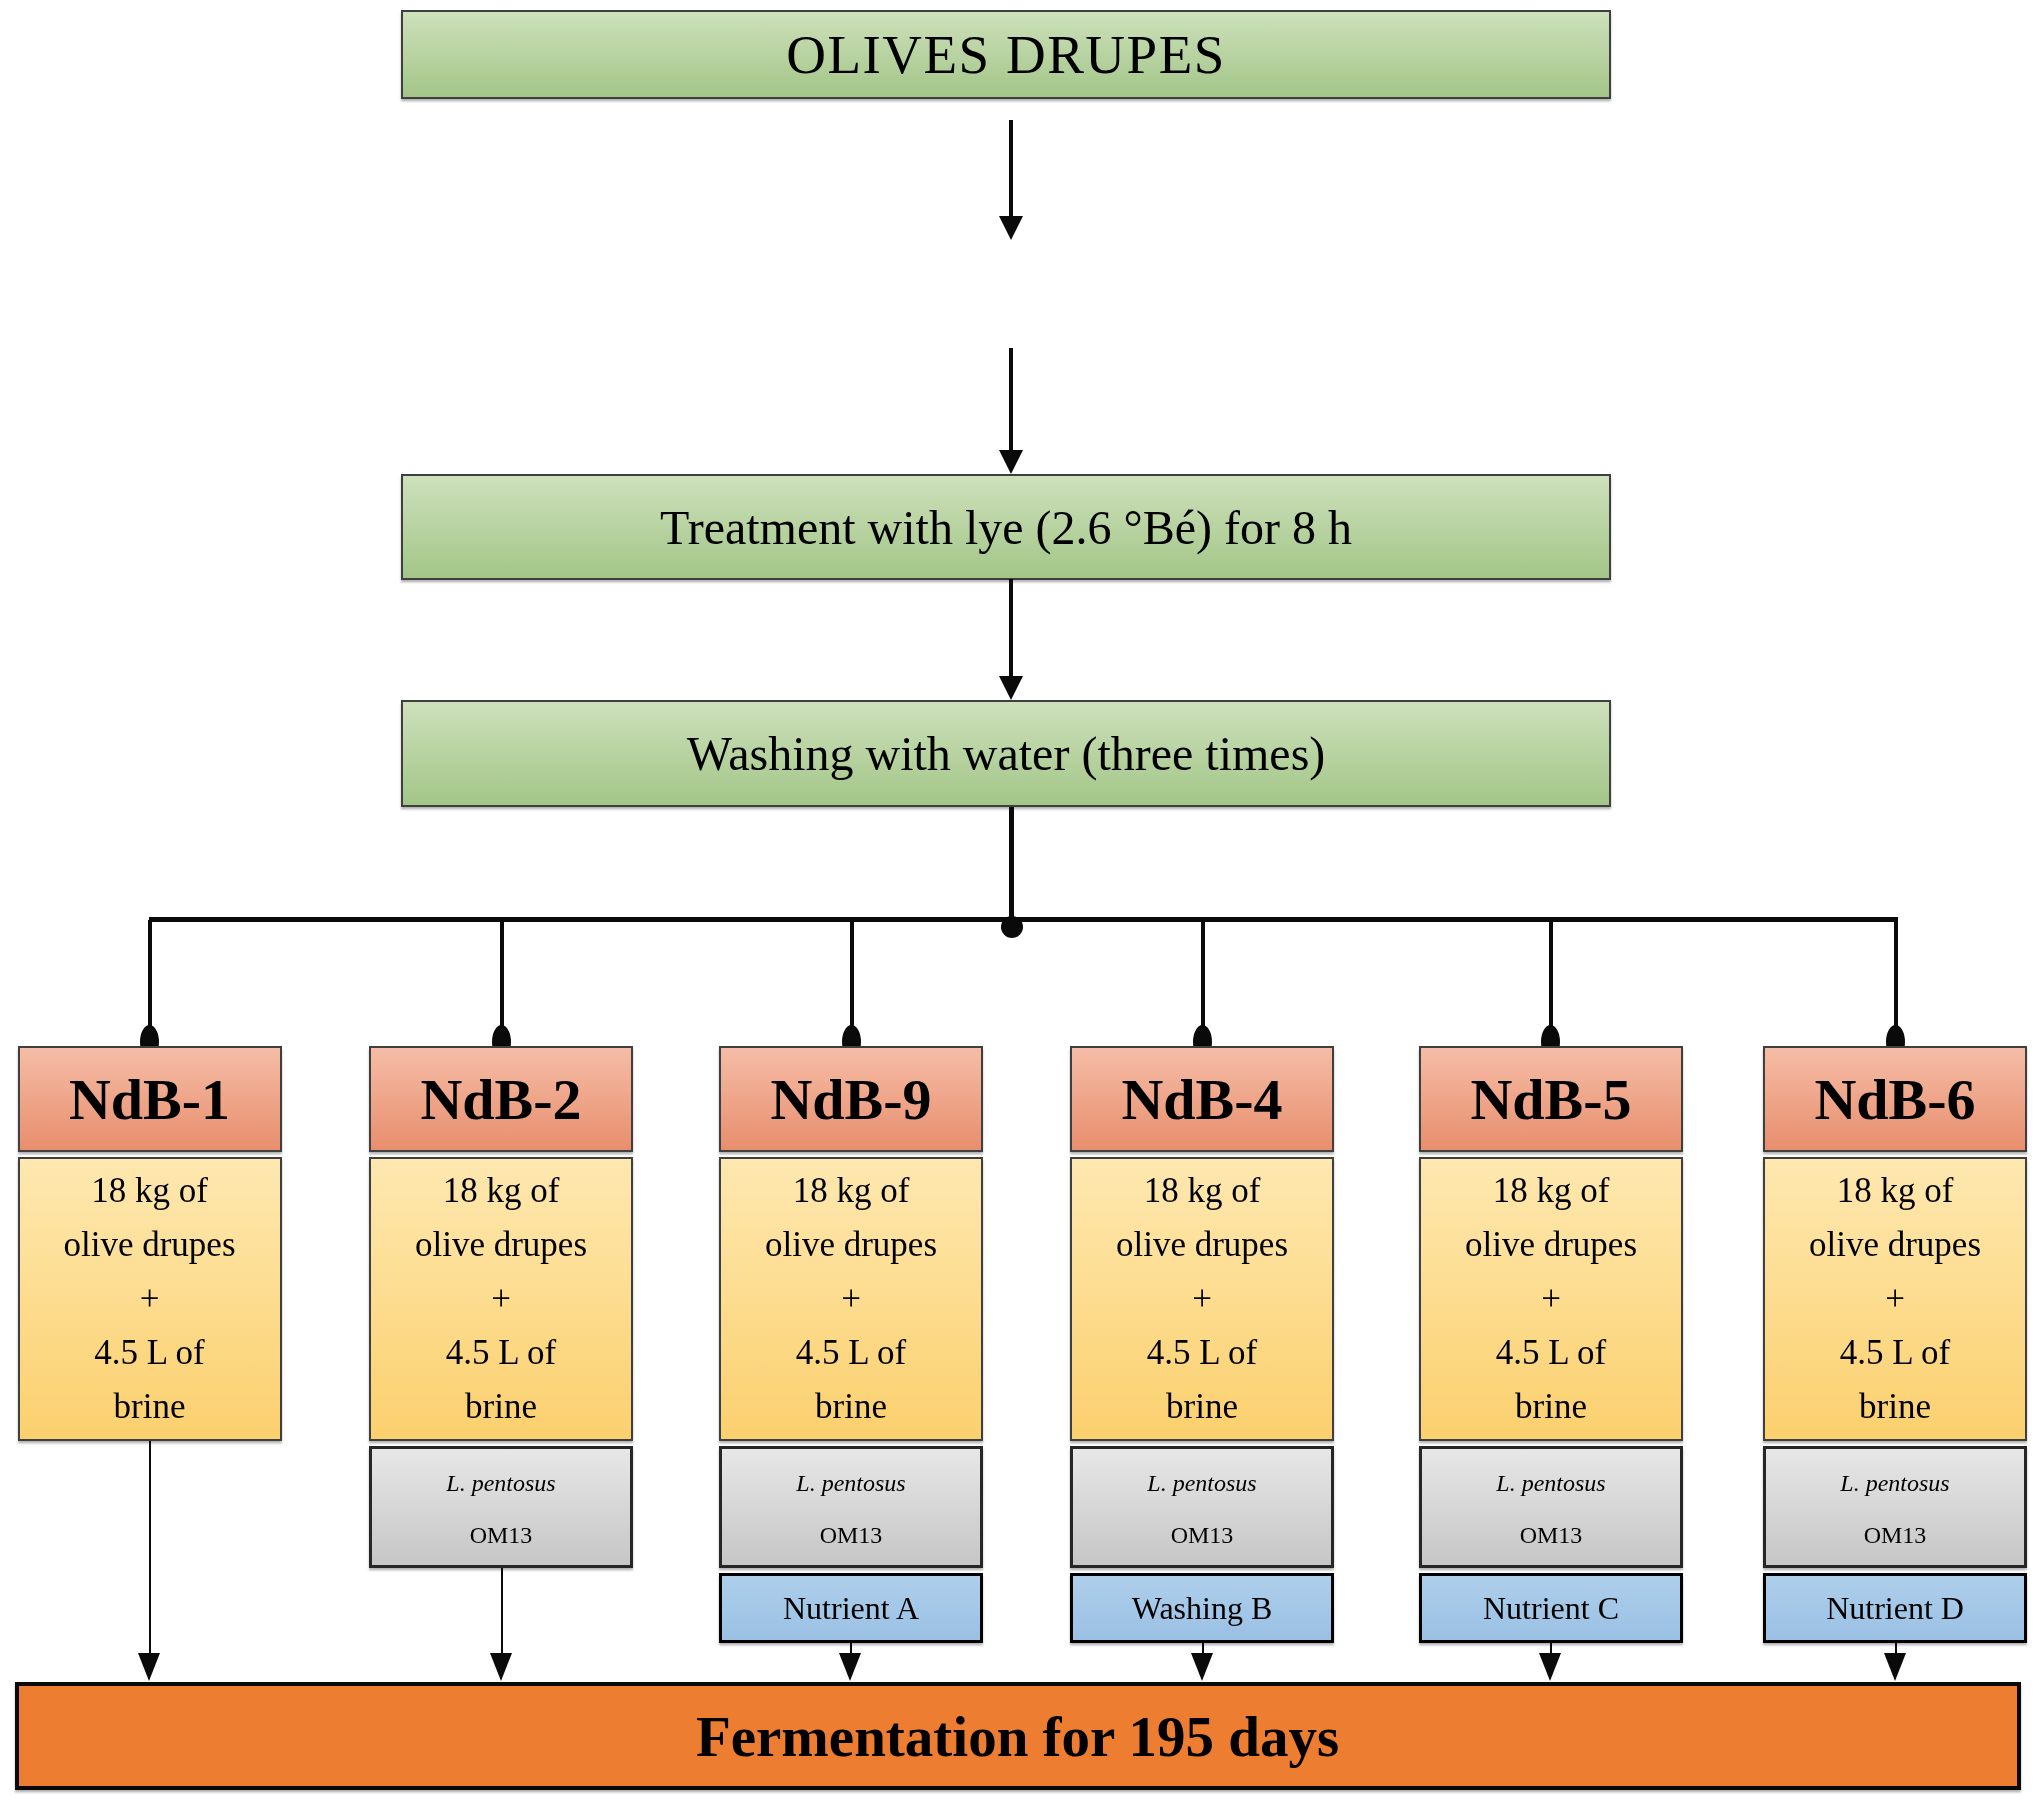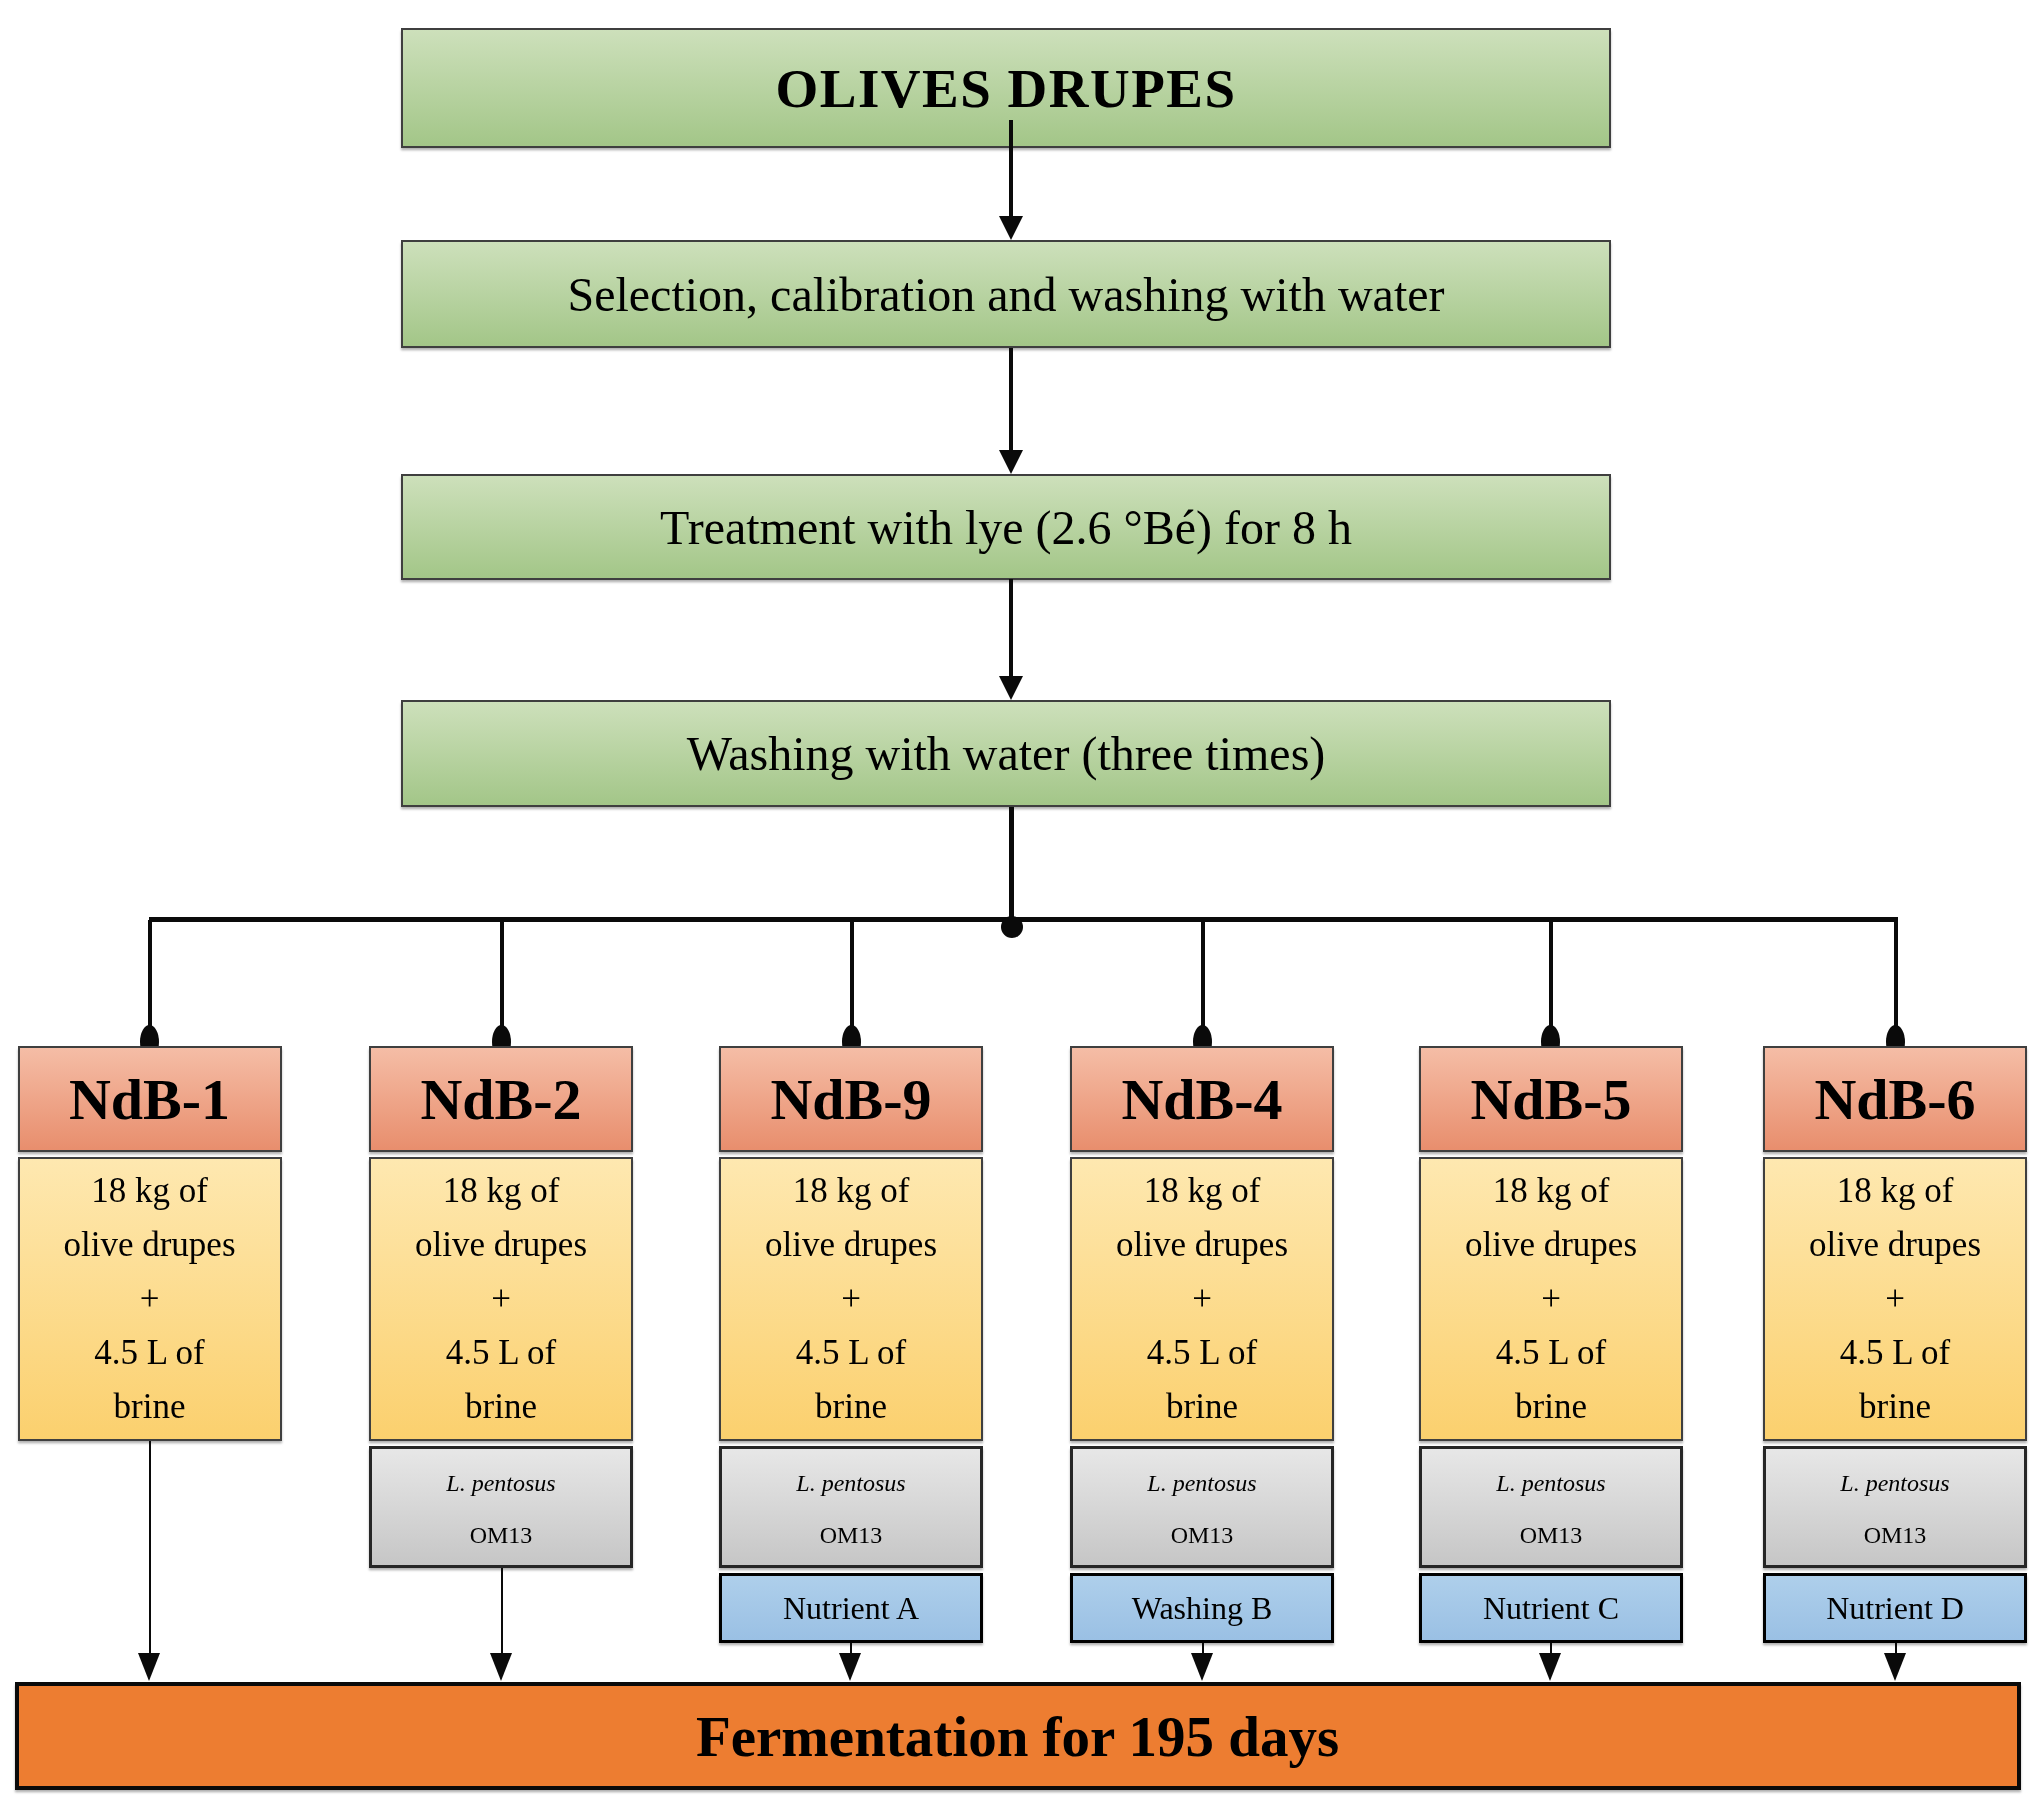--- a/index.html
+++ b/index.html
@@ -37,26 +37,25 @@
        border-right:12.4px solid transparent;border-top:24px solid var(--line-black);}
   .tri.small{border-left-width:11.7px;border-right-width:11.7px;border-top-width:28px;}
   .oval{position:absolute;width:19px;height:34px;border-radius:50%;background:var(--line-black);}
   .dot{position:absolute;width:22px;height:22px;border-radius:50%;background:var(--line-black);}
 </style>
 </head>
 <body>
 
 <div id="canvas">
 
-  <div class="box stage first" style="top:28px;height:120px;font-weight:bold;">OLIVES DRUPES</div>
+  <div class="box stage first" style="top:10px;height:89px;">OLIVES DRUPES</div>
 
   <div class="vline" style="left:1009px;top:120px;width:4.4px;height:99px;"></div>
   <div class="tri" style="left:999px;top:216px;"></div>
 
-  <div class="box stage" style="top:240px;height:108px;">Selection, calibration and washing with water</div>
 
   <div class="vline" style="left:1009px;top:348px;width:4.4px;height:102px;"></div>
   <div class="tri" style="left:999px;top:450px;"></div>
 
   <div class="box stage" style="top:474px;height:106px;">Treatment with lye (2.6 °Bé) for 8 h</div>
 
   <div class="vline" style="left:1009px;top:579px;width:4.4px;height:97px;"></div>
   <div class="tri" style="left:999px;top:676px;"></div>
 
   <div class="box stage" style="top:700px;height:107px;">Washing with water (three times)</div>

